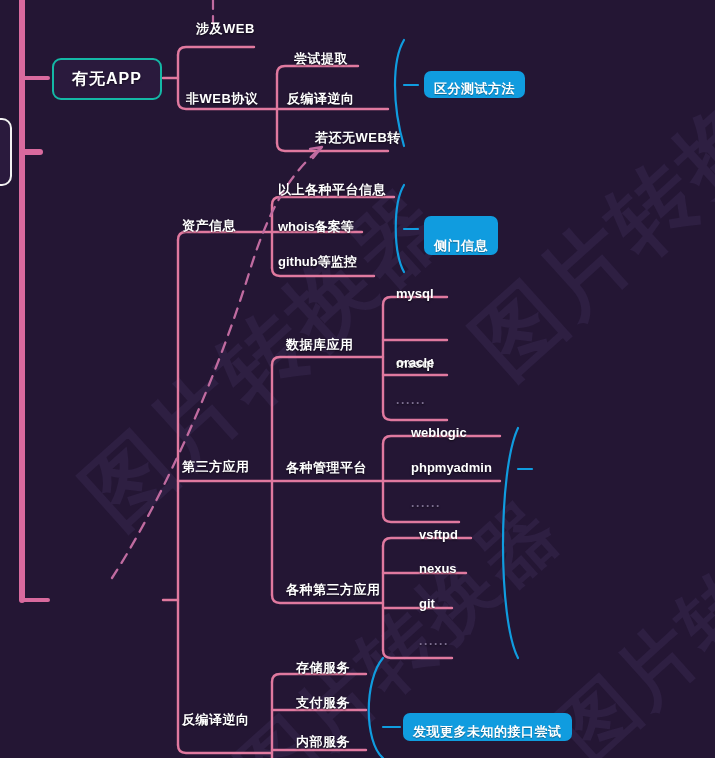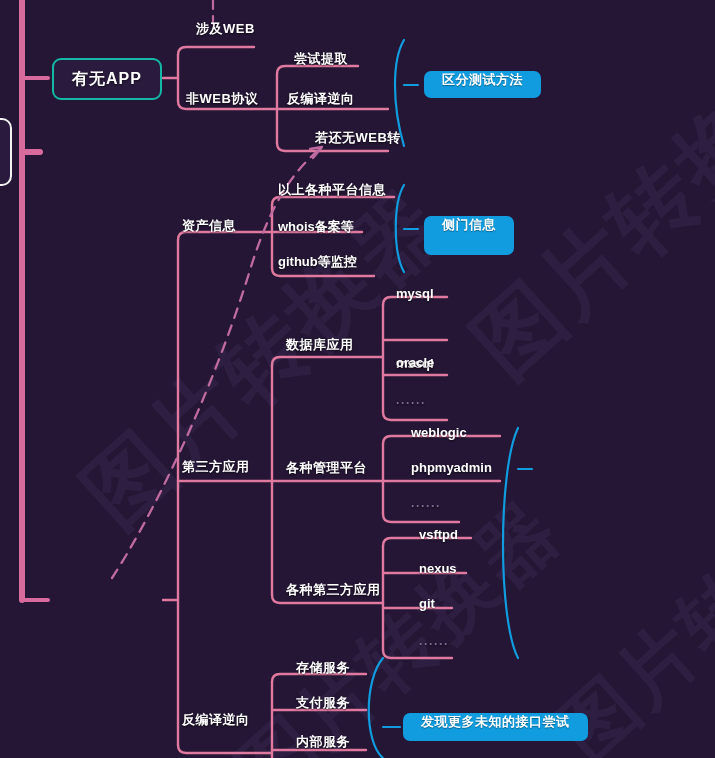--- a/index.html
+++ b/index.html
@@ -63,24 +63,24 @@
   }
   
   .pill{
     position:absolute;
     box-sizing:border-box;
     background:#109cdf;
     border-radius:7px;
     color:#ffffff;
     font-weight:700;
     font-size:13px;
-    display:flex;align-items:flex-start;justify-content:center;
+    display:flex;align-items:flex-end;justify-content:center;
     white-space:nowrap;
     letter-spacing:.5px;
-    padding:0 18px;
+    padding:0 10px;
     text-shadow:0 1px 1px rgba(0,0,0,.35);
   }
 </style>
 </head>
 <body>
 
 <div id="stage">
 
   <div class="wm" style="left:40px;top:300px;font-size:86px;transform:rotate(-42deg);">图片转换器</div>
   <div class="wm" style="left:430px;top:150px;font-size:86px;transform:rotate(-42deg);">图片转换器</div>

